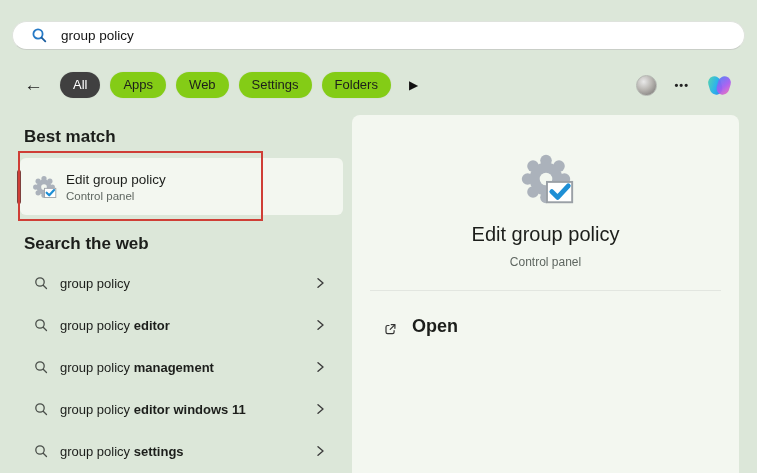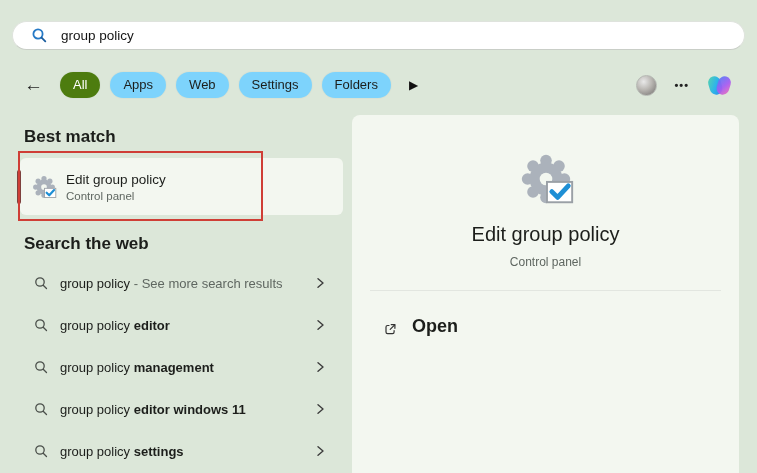--- a/index.html
+++ b/index.html
@@ -21,24 +21,24 @@
     font-family:"Liberation Sans", sans-serif;font-size:13.5px;color:#141414;padding:0;
   }
   
   .tabsrow{
     position:absolute;top:70px;left:0;right:0;height:30px;
     display:flex;align-items:center;padding:0 24px;box-sizing:border-box;
   }
   .backbtn{font-size:19px;line-height:30px;width:24px;margin-right:12px;color:#1f1f1f;text-align:left;cursor:default;}
   .tab{
     height:26px;line-height:26px;padding:0 13px;margin-right:10px;
-    border-radius:14px;background:#7dd3fc;font-size:13px;color:#1c1e1b;
+    border-radius:14px;background:#84cc16;font-size:13px;color:#1c1e1b;
     white-space:nowrap;cursor:default;box-shadow:0 0 0 1px rgba(0,0,0,0.02);
   }
-  .tab.selected{background:#4d7c0f;color:#ffffff;}
+  .tab.selected{background:#404040;color:#ffffff;}
   .morefilters{font-size:12px;color:#101010;margin-left:8px;}
   .flexspacer{flex:1;}
   .avatar{
     width:21px;height:21px;border-radius:50%;margin-right:17px;
     background:radial-gradient(circle at 35% 30%, #e9e9e9 0%, #b9b6b2 45%, #716f6d 100%);
     border:1px solid #b5b8b3;box-sizing:border-box;
   }
   .ellipsis{font-size:11px;font-weight:700;letter-spacing:1px;color:#222;margin-right:17px;}
   .copilot{display:flex;}
   
@@ -172,21 +172,20 @@
 
     <div class="webrow">
       <span class="mag">
         <svg width="14" height="14" viewBox="0 0 14 14">
             <circle cx="6" cy="6" r="4.2" fill="none" stroke="#4a4f4a" stroke-width="1.3"></circle>
             <line x1="9.2" y1="9.2" x2="12.5" y2="12.5" stroke="#4a4f4a" stroke-width="1.3" stroke-linecap="round"></line>
           </svg>
       </span>
       <span class="wt">group policy</span>
         <span class="wb"></span>
-        <span class="wsuffix"> - See more search results</span>
       <span class="chev">
         <svg width="12" height="12" viewBox="0 0 12 12">
             <polyline points="4,1.8 9,6 4,10.2" fill="none" stroke="#3c3c3c" stroke-width="1.4" stroke-linecap="round" stroke-linejoin="round"></polyline>
           </svg>
       </span>
     </div>
 
     <div class="webrow">
       <span class="mag">
         <svg width="14" height="14" viewBox="0 0 14 14">

